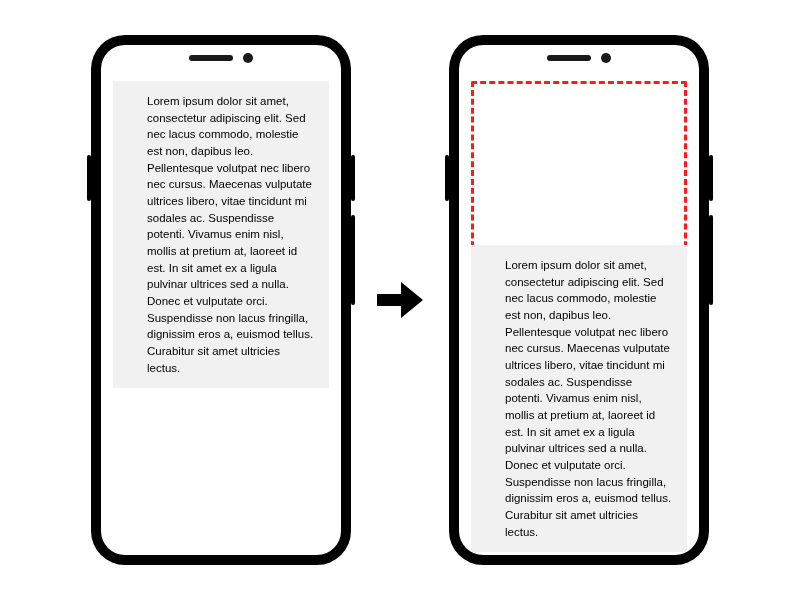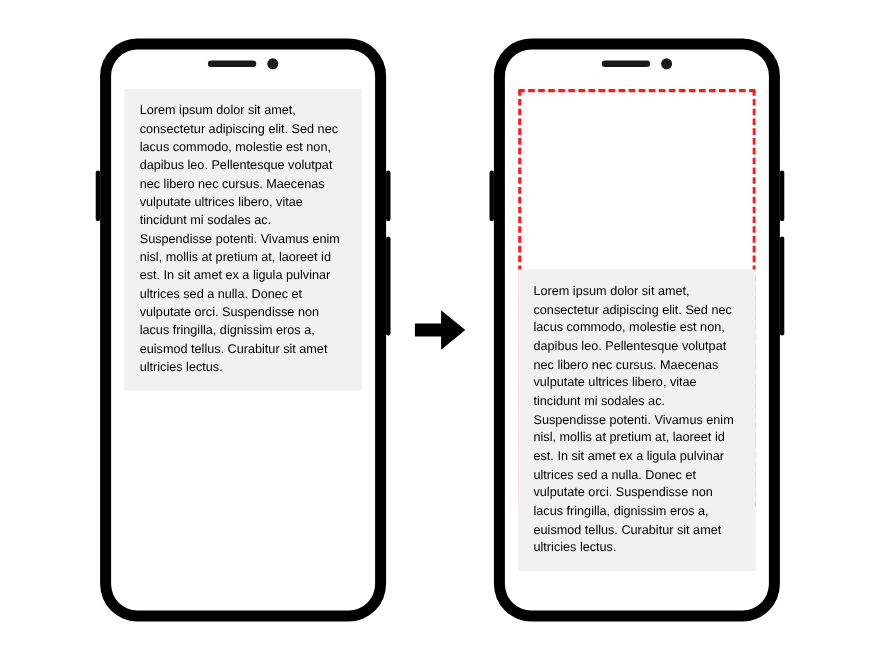--- a/index.html
+++ b/index.html
@@ -90,20 +90,21 @@
     right: 12px;
     top: 36px;
     background: #f1f1f1;
     padding: 12px 14px;
   }
   .lorem {
     font-size: 11.5px;
     line-height: 1.45;
     color: #000;
     white-space: pre-line;
+    margin-left: 20px;
   }
   .highlight-box {
     position: absolute;
     left: 12px;
     right: 12px;
     top: 36px;
     height: 380px;
     border: 3px dashed #ff1a1a;
     border-radius: 2px;
   }

